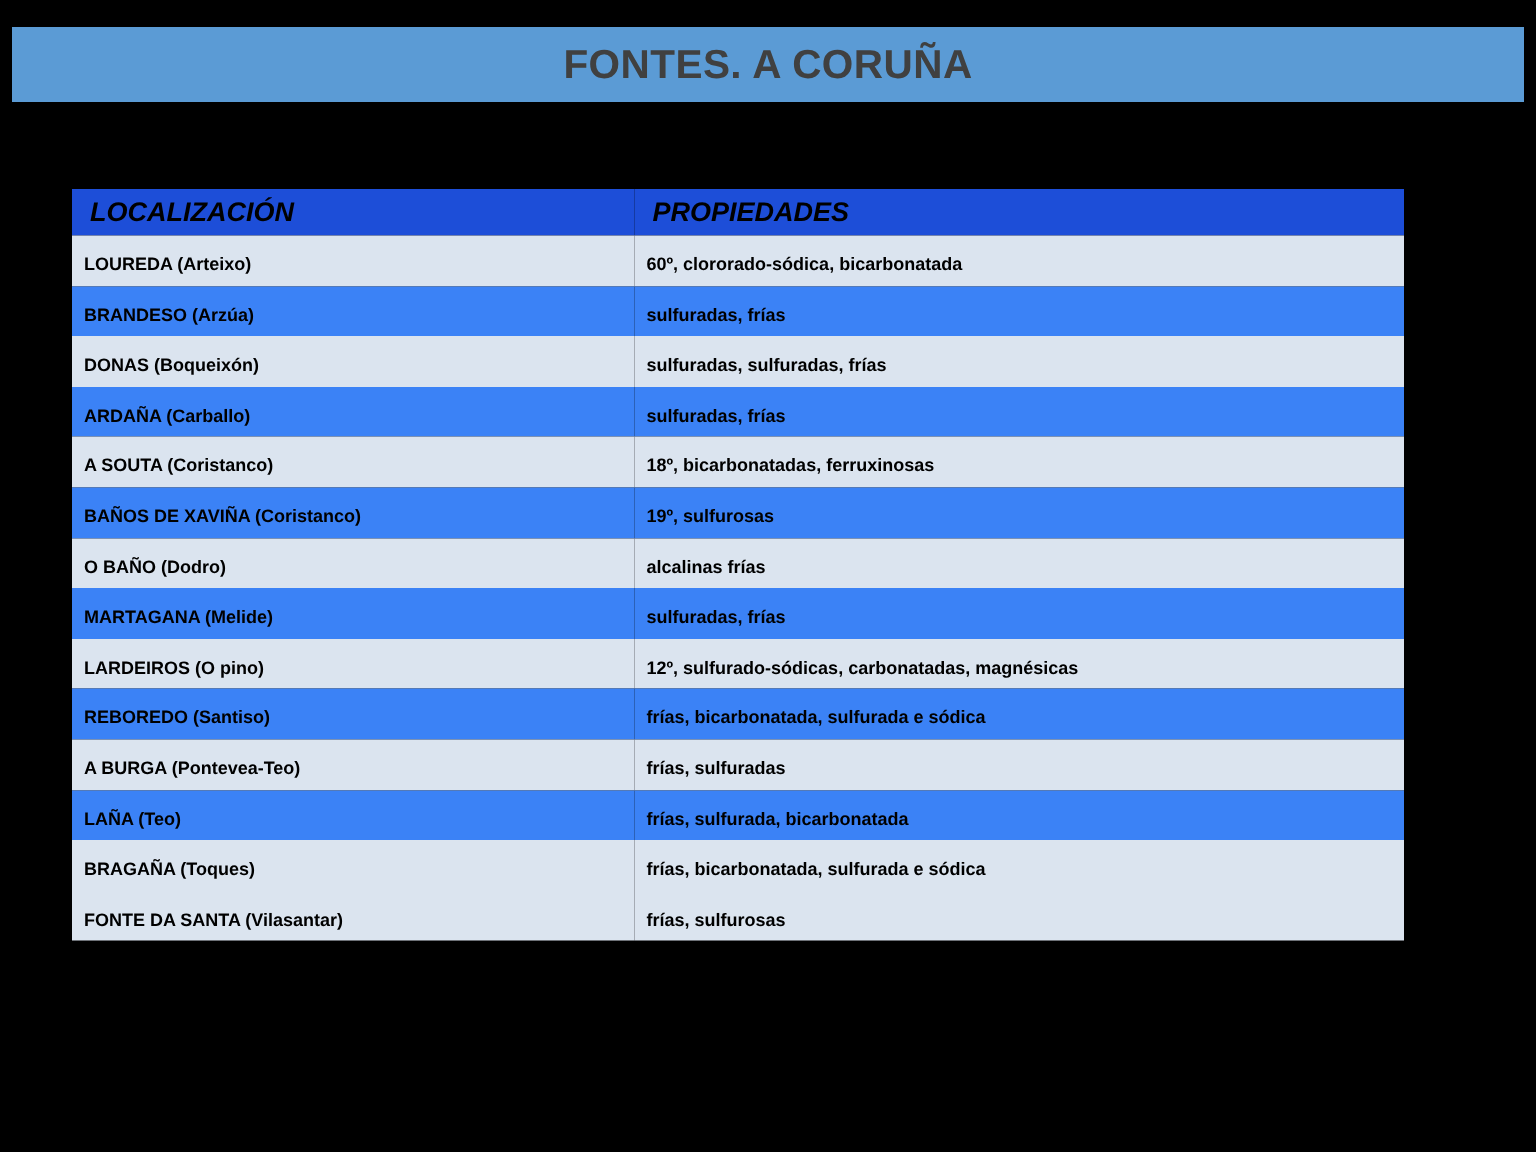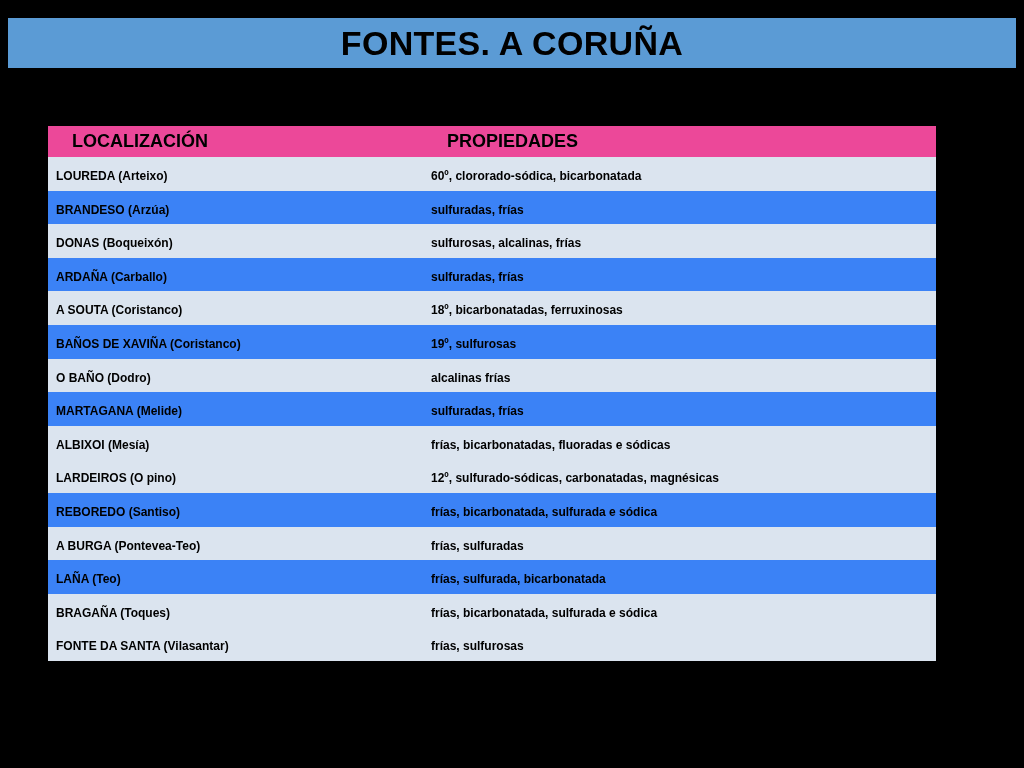--- a/index.html
+++ b/index.html
@@ -24,47 +24,48 @@
     left: 8px;
     top: 18px;
     width: 1008px;
     height: 50px;
     background: #5b9bd5;
     display: flex;
     align-items: center;
     justify-content: center;
   }
   .title-bar .title-text {
-    color: #000000;
-    font-size: 34px;
+    color: #404040;
+    font-size: 27px;
     font-weight: bold;
     letter-spacing: 0.3px;
   }
   .table-wrap {
     position: absolute;
     left: 48px;
     top: 126px;
     width: 888px;
   }
   table.fontes {
     border-collapse: collapse;
     width: 888px;
     table-layout: fixed;
   }
   table.fontes col.c1 { width: 375px; }
   table.fontes col.c2 { width: 513px; }
   table.fontes th {
-    background: #ec4899;
+    background: #1d4ed8;
     color: #000000;
     text-align: left;
     font-size: 18px;
     font-weight: bold;
-    padding: 5px 6px 5px 24px;
+    padding: 5px 6px 5px 12px;
     height: 21px;
     vertical-align: middle;
+    font-style: italic;
   }
   table.fontes td {
     font-size: 12px;
     font-weight: bold;
     color: #000000;
     padding: 10px 6px 5px 8px;
     vertical-align: middle;
     line-height: 1.55;
   }
   table.fontes tr.odd td {
@@ -99,45 +100,41 @@
         <tr class="odd">
           <td>LOUREDA  (Arteixo)</td>
           <td>60º, clororado-sódica, bicarbonatada</td>
         </tr>
         <tr class="even">
           <td>BRANDESO (Arzúa)</td>
           <td>sulfuradas, frías</td>
         </tr>
         <tr class="odd">
           <td>DONAS (Boqueixón)</td>
-          <td>sulfurosas, alcalinas, frías</td>
+          <td>sulfuradas, sulfuradas, frías</td>
         </tr>
         <tr class="even">
           <td>ARDAÑA (Carballo)</td>
           <td>sulfuradas, frías</td>
         </tr>
         <tr class="odd">
           <td>A SOUTA (Coristanco)</td>
           <td>18º, bicarbonatadas, ferruxinosas</td>
         </tr>
         <tr class="even">
           <td>BAÑOS DE XAVIÑA (Coristanco)</td>
           <td>19º, sulfurosas</td>
         </tr>
         <tr class="odd">
           <td>O BAÑO (Dodro)</td>
           <td>alcalinas frías</td>
         </tr>
         <tr class="even">
           <td>MARTAGANA (Melide)</td>
           <td>sulfuradas, frías</td>
-        </tr>
-        <tr class="odd">
-          <td>ALBIXOI (Mesía)</td>
-          <td>frías, bicarbonatadas, fluoradas e sódicas</td>
         </tr>
         <tr class="odd">
           <td>LARDEIROS (O pino)</td>
           <td>12º, sulfurado-sódicas, carbonatadas, magnésicas</td>
         </tr>
         <tr class="even">
           <td>REBOREDO (Santiso)</td>
           <td>frías, bicarbonatada, sulfurada e sódica</td>
         </tr>
         <tr class="odd">

